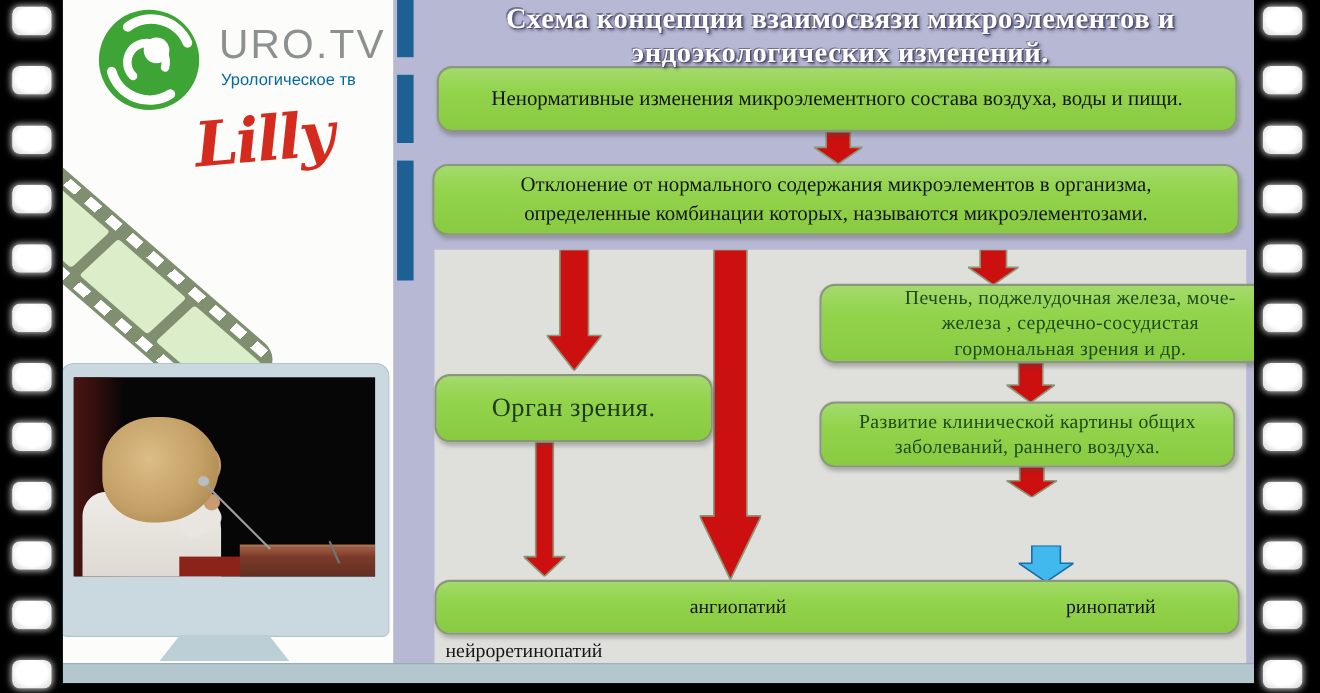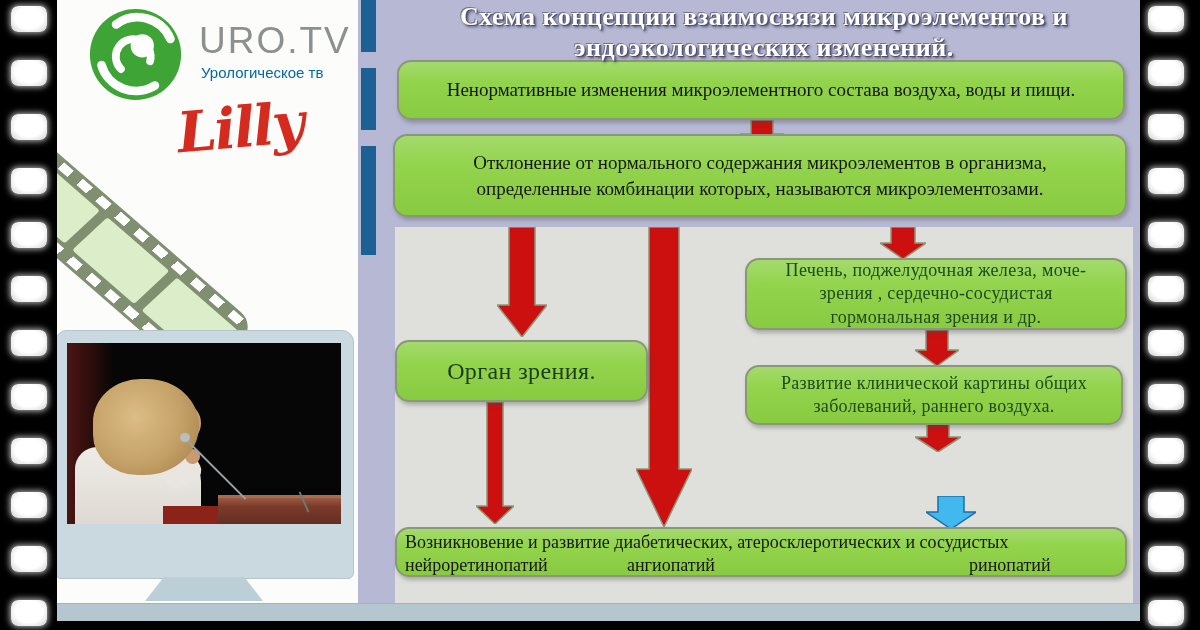--- a/index.html
+++ b/index.html
@@ -162,45 +162,44 @@
 
     <div class="slide-title">
       <div>Схема концепции взаимосвязи микроэлементов и</div>
       <div>эндоэкологических изменений.</div>
     </div>
 
     <div class="gbox" style="left:39px;top:60px;width:728px;height:60px;font-size:19px;">
       <span>Ненормативные изменения микроэлементного состава воздуха, воды и пищи.</span>
     </div>
 
-    <div class="gbox" style="left:35px;top:134px;width:734px;height:83px;font-size:19px;line-height:1.35;">
+    <div class="gbox" style="left:35px;top:149px;width:734px;height:65px;font-size:19px;line-height:1.35;">
       <span>Отклонение от нормального содержания микроэлементов в организма,</span>
       <span>определенные комбинации которых, называются микроэлементозами.</span>
     </div>
 
-    <div class="gbox dkgreen" style="left:387px;top:258px;width:382px;height:72px;font-size:18px;line-height:1.3;letter-spacing:.3px;">
+    <div class="gbox dkgreen" style="left:387px;top:258px;width:456px;height:72px;font-size:18px;line-height:1.3;letter-spacing:.3px;">
       <span class="dkgreen">Печень, поджелудочная железа, моче-</span>
-      <span class="dkgreen">зрения , сердечно-сосудистая</span>
+      <span class="dkgreen">железа , сердечно-сосудистая</span>
       <span class="dkgreen">гормональная зрения и др.</span>
     </div>
 
     <div class="gbox dkgreen" style="left:387px;top:365px;width:378px;height:60px;font-size:18px;line-height:1.3;letter-spacing:.3px;">
       <span class="dkgreen">Развитие клинической картины общих</span>
       <span class="dkgreen">заболеваний, раннего воздуха.</span>
     </div>
 
 
     <div class="gbox" style="left:37px;top:340px;width:253px;height:62px;font-size:24px;letter-spacing:.4px;color:#1c3a1c;">
       <span>Орган зрения.</span>
     </div>
 
     <div class="gbox" style="left:37px;top:527px;width:732px;height:50px;font-size:18px;align-items:flex-start;padding:2px 8px;line-height:1.25;text-align:left;">
-      <span>Возникновение и развитие диабетических, атеросклеротических и сосудистых</span>
       <div class="outcome-l2">
-        <span style="left:0;">нейроретинопатий</span>
+        <span style="left:0;margin-top:40px;">нейроретинопатий</span>
         <span style="left:222px;">ангиопатий</span>
         <span style="left:564px;">ринопатий</span>
       </div>
     </div>
 
     <svg class="arrow" style="left:382px;top:120px;" width="44" height="29">
       <polygon points="11,0 33,0 33,14 44,14 22,29 0,14 11,14" fill="var(--arrow-red)" stroke="var(--arrow-red-stroke)" stroke-width="1.5"></polygon>
     </svg>
     <svg class="arrow" style="left:139px;top:227px;" width="50" height="110">
       <polygon points="12,0 38,0 38,78 50,78 25,110 0,78 12,78" fill="var(--arrow-red)" stroke="var(--arrow-red-stroke)" stroke-width="1.5"></polygon>

